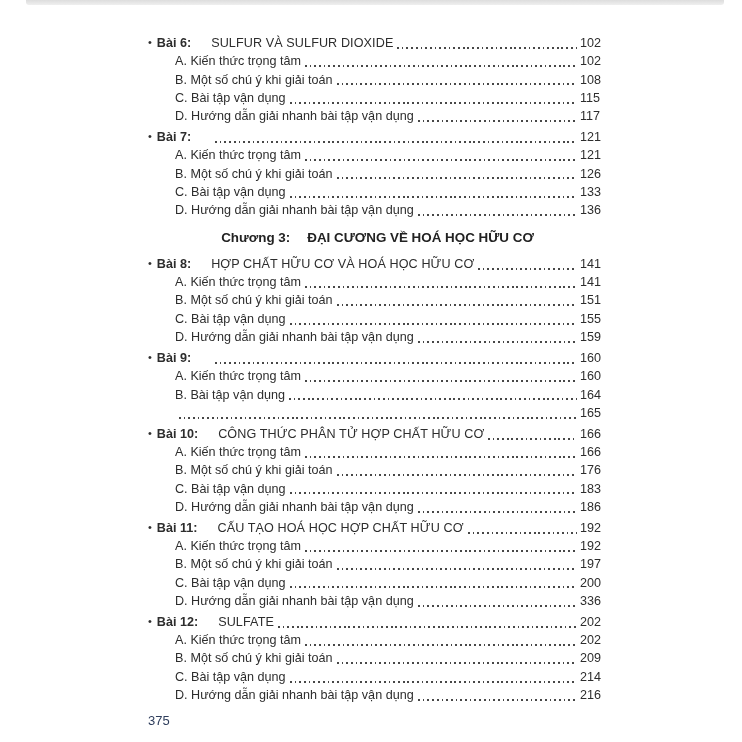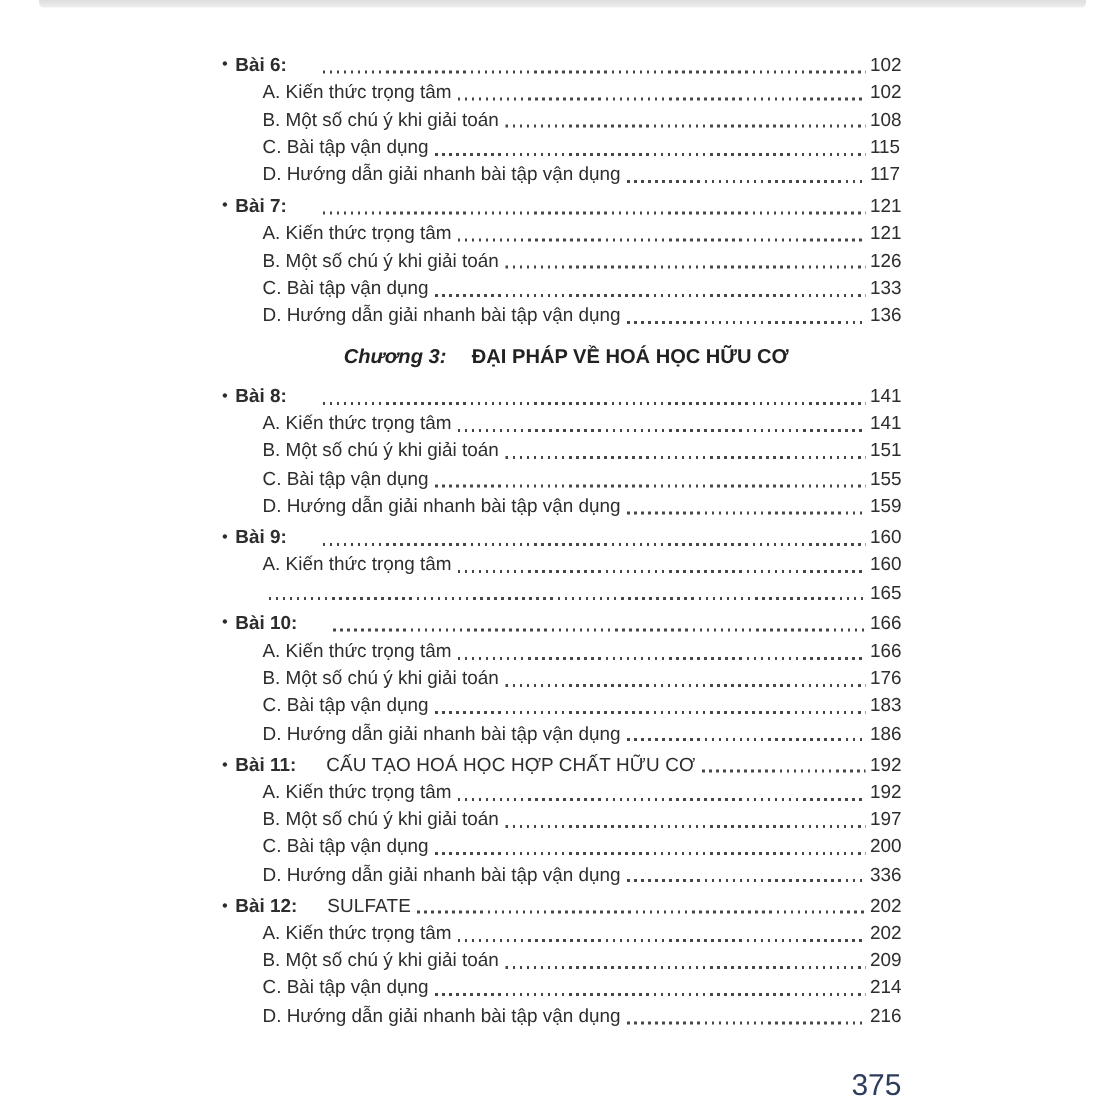--- a/index.html
+++ b/index.html
@@ -35,36 +35,37 @@
     flex:1;align-self:flex-end;height:2px;
     margin:0 3px 3.5px 4px;min-width:8px;
     background:repeating-linear-gradient(to right,#474747 0 1.7px,transparent 1.7px 4.7px);
   }
   .pg{min-width:27px;}
   .chapter-row{
     height:18.3px;line-height:18.3px;
     margin:9px 0 8px 0;
     text-align:center;font-weight:bold;font-size:13.4px;color:#222;
   }
-  .chapter-prefix{font-style:italic;margin-right:17px;}
+  .chapter-prefix{margin-right:17px;}
   .folio{
     position:absolute;top:713px;left:148px;width:453px;
-    text-align:right;font-size:20px;color:#2e3d5c;
+    text-align:left;font-size:13px;color:#2e3d5c;
   }
 </style>
 </head>
 <body>
 
 <div class="page">
   <div class="page-edge"></div>
   <div class="toc">
   <div class="lesson-block">
     <div class="row title-row">
       <span class="bullet">•</span>
       <span class="lbl">Bài 6:</span>
+      <span class="ttl">SULFUR VÀ SULFUR DIOXIDE</span>
       <span class="leader"></span>
       <span class="pg">102</span>
     </div>
     <div>
   <div class="row sub-row">
     <span>A. Kiến thức trọng tâm</span>
     <span class="leader"></span>
     <span class="pg">102</span>
   </div>
 
@@ -116,27 +117,28 @@
 
   <div class="row sub-row">
     <span>D. Hướng dẫn giải nhanh bài tập vận dụng</span>
     <span class="leader"></span>
     <span class="pg">136</span>
   </div>
 </div>
   </div>
 
   <div class="chapter-row">
-    <span class="chapter-prefix">Chương 3:</span><span>ĐẠI PHÁP VỀ HOÁ HỌC HỮU CƠ</span>
+    <span class="chapter-prefix">Chương 3:</span><span>ĐẠI CƯƠNG VỀ HOÁ HỌC HỮU CƠ</span>
   </div>
 
   <div class="lesson-block">
     <div class="row title-row">
       <span class="bullet">•</span>
       <span class="lbl">Bài 8:</span>
+      <span class="ttl">HỢP CHẤT HỮU CƠ VÀ HOÁ HỌC HỮU CƠ</span>
       <span class="leader"></span>
       <span class="pg">141</span>
     </div>
     <div>
   <div class="row sub-row">
     <span>A. Kiến thức trọng tâm</span>
     <span class="leader"></span>
     <span class="pg">141</span>
   </div>
 
@@ -167,32 +169,38 @@
       <span class="leader"></span>
       <span class="pg">160</span>
     </div>
     <div>
   <div class="row sub-row">
     <span>A. Kiến thức trọng tâm</span>
     <span class="leader"></span>
     <span class="pg">160</span>
   </div>
 
+  <div class="row sub-row">
+    <span>B. Bài tập vận dụng</span>
+    <span class="leader"></span>
+    <span class="pg">164</span>
+  </div>
 
   <div class="row sub-row">
     <span class="leader"></span>
     <span class="pg">165</span>
   </div>
 </div>
   </div>
 
   <div class="lesson-block">
     <div class="row title-row">
       <span class="bullet">•</span>
       <span class="lbl">Bài 10:</span>
+      <span class="ttl">CÔNG THỨC PHÂN TỬ HỢP CHẤT HỮU CƠ</span>
       <span class="leader"></span>
       <span class="pg">166</span>
     </div>
     <div>
   <div class="row sub-row">
     <span>A. Kiến thức trọng tâm</span>
     <span class="leader"></span>
     <span class="pg">166</span>
   </div>
 

